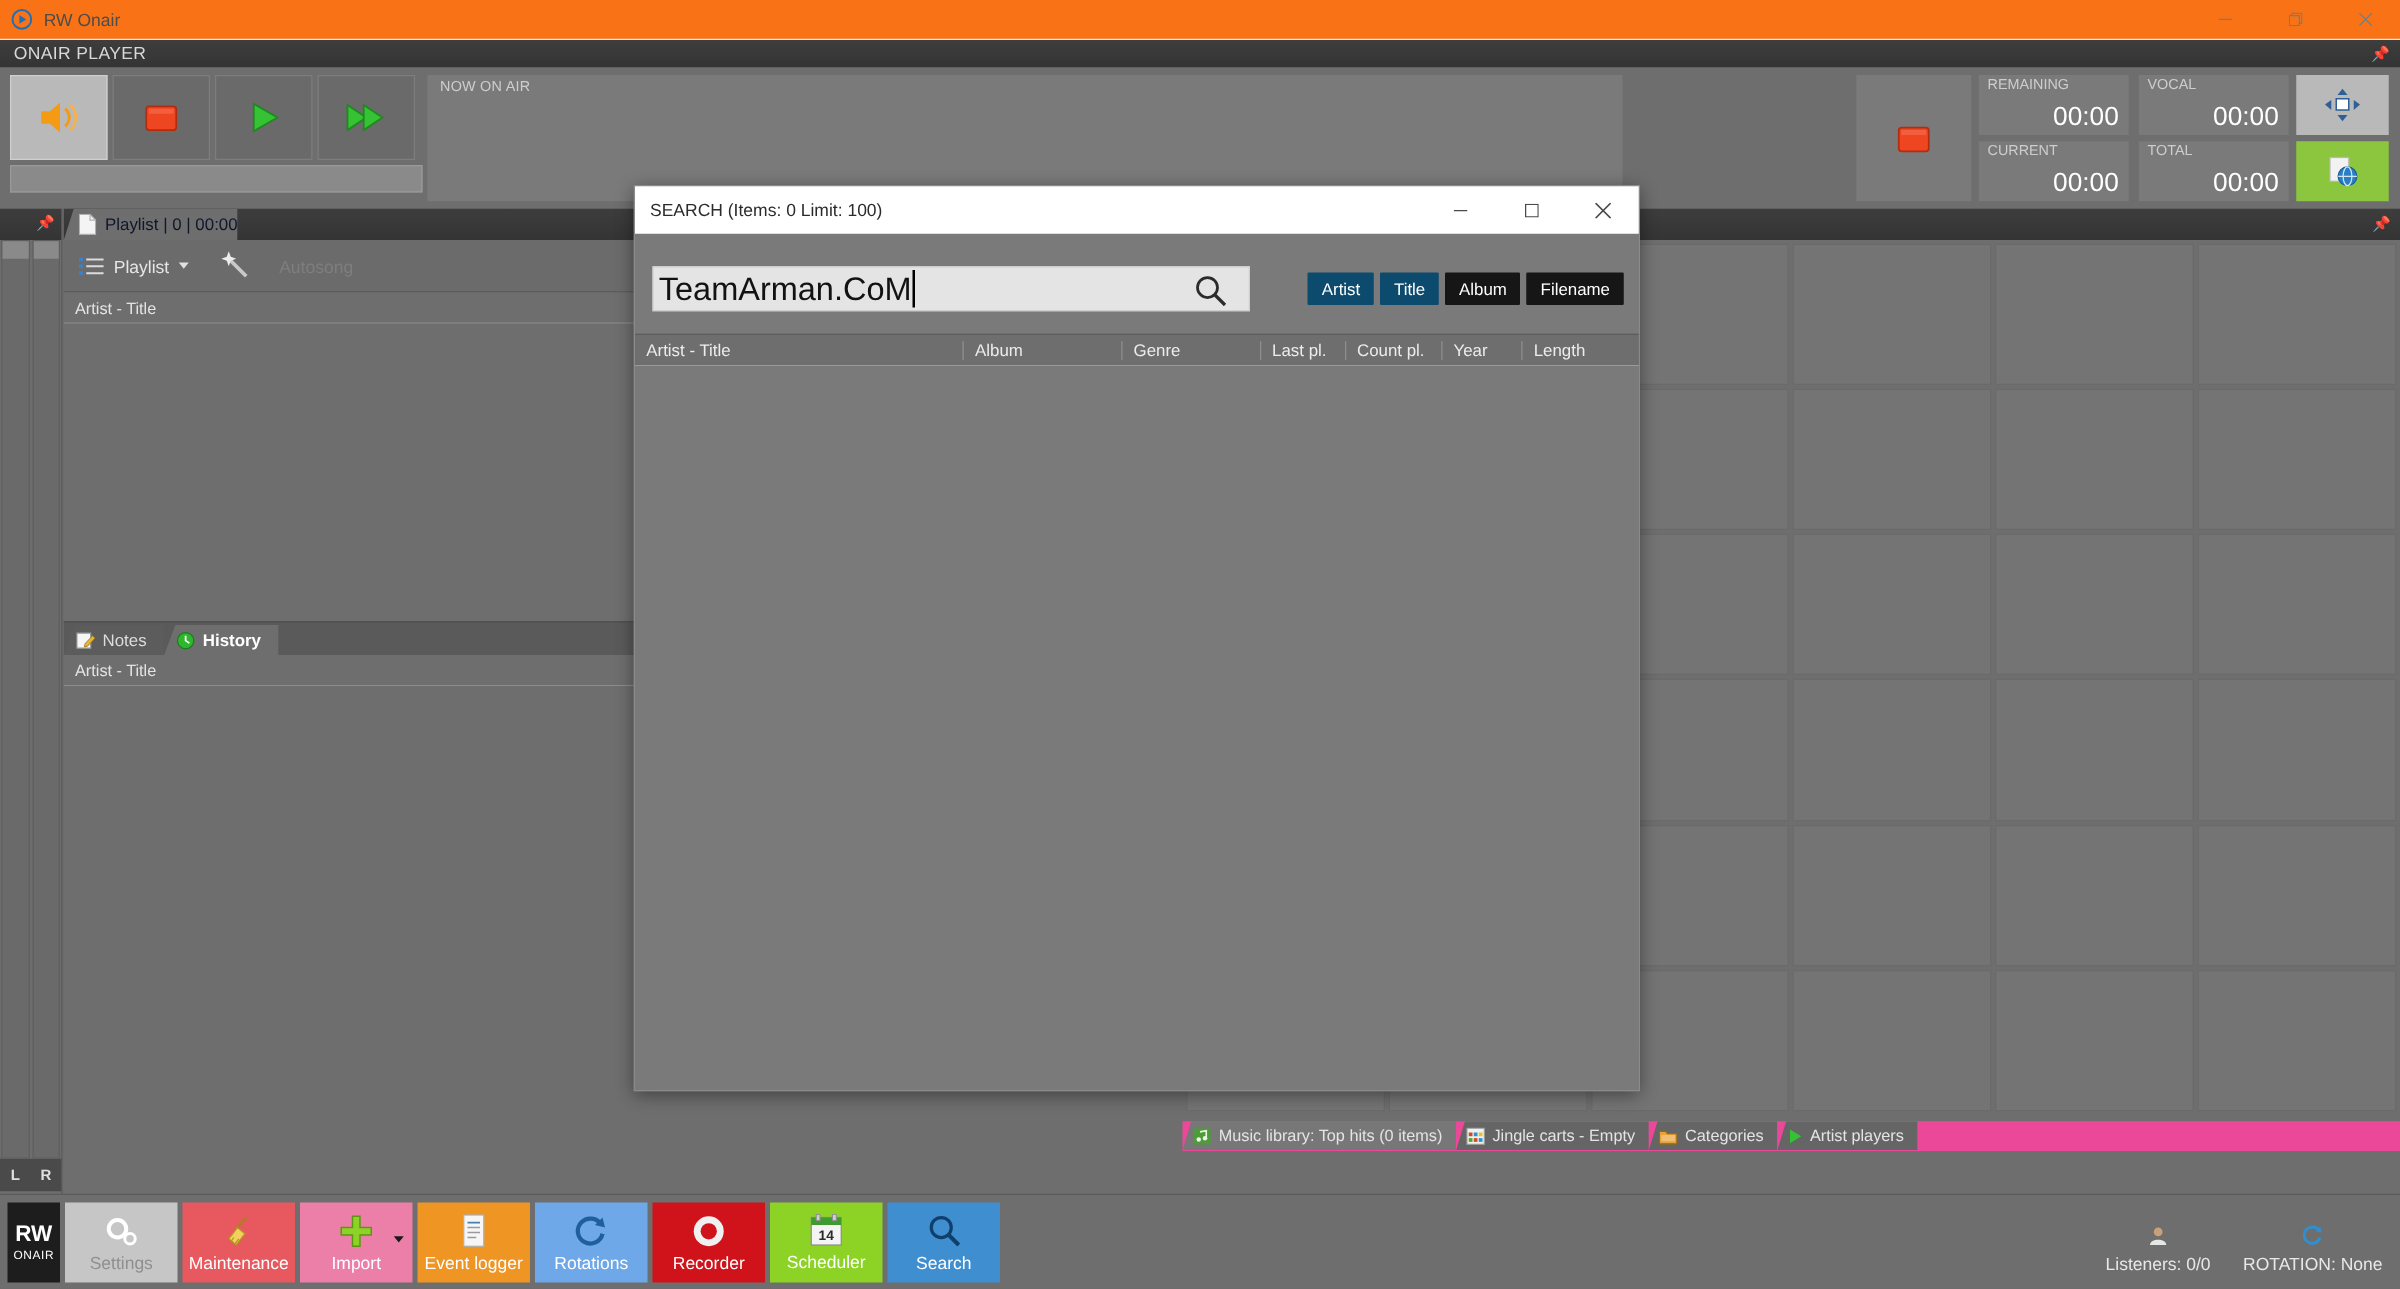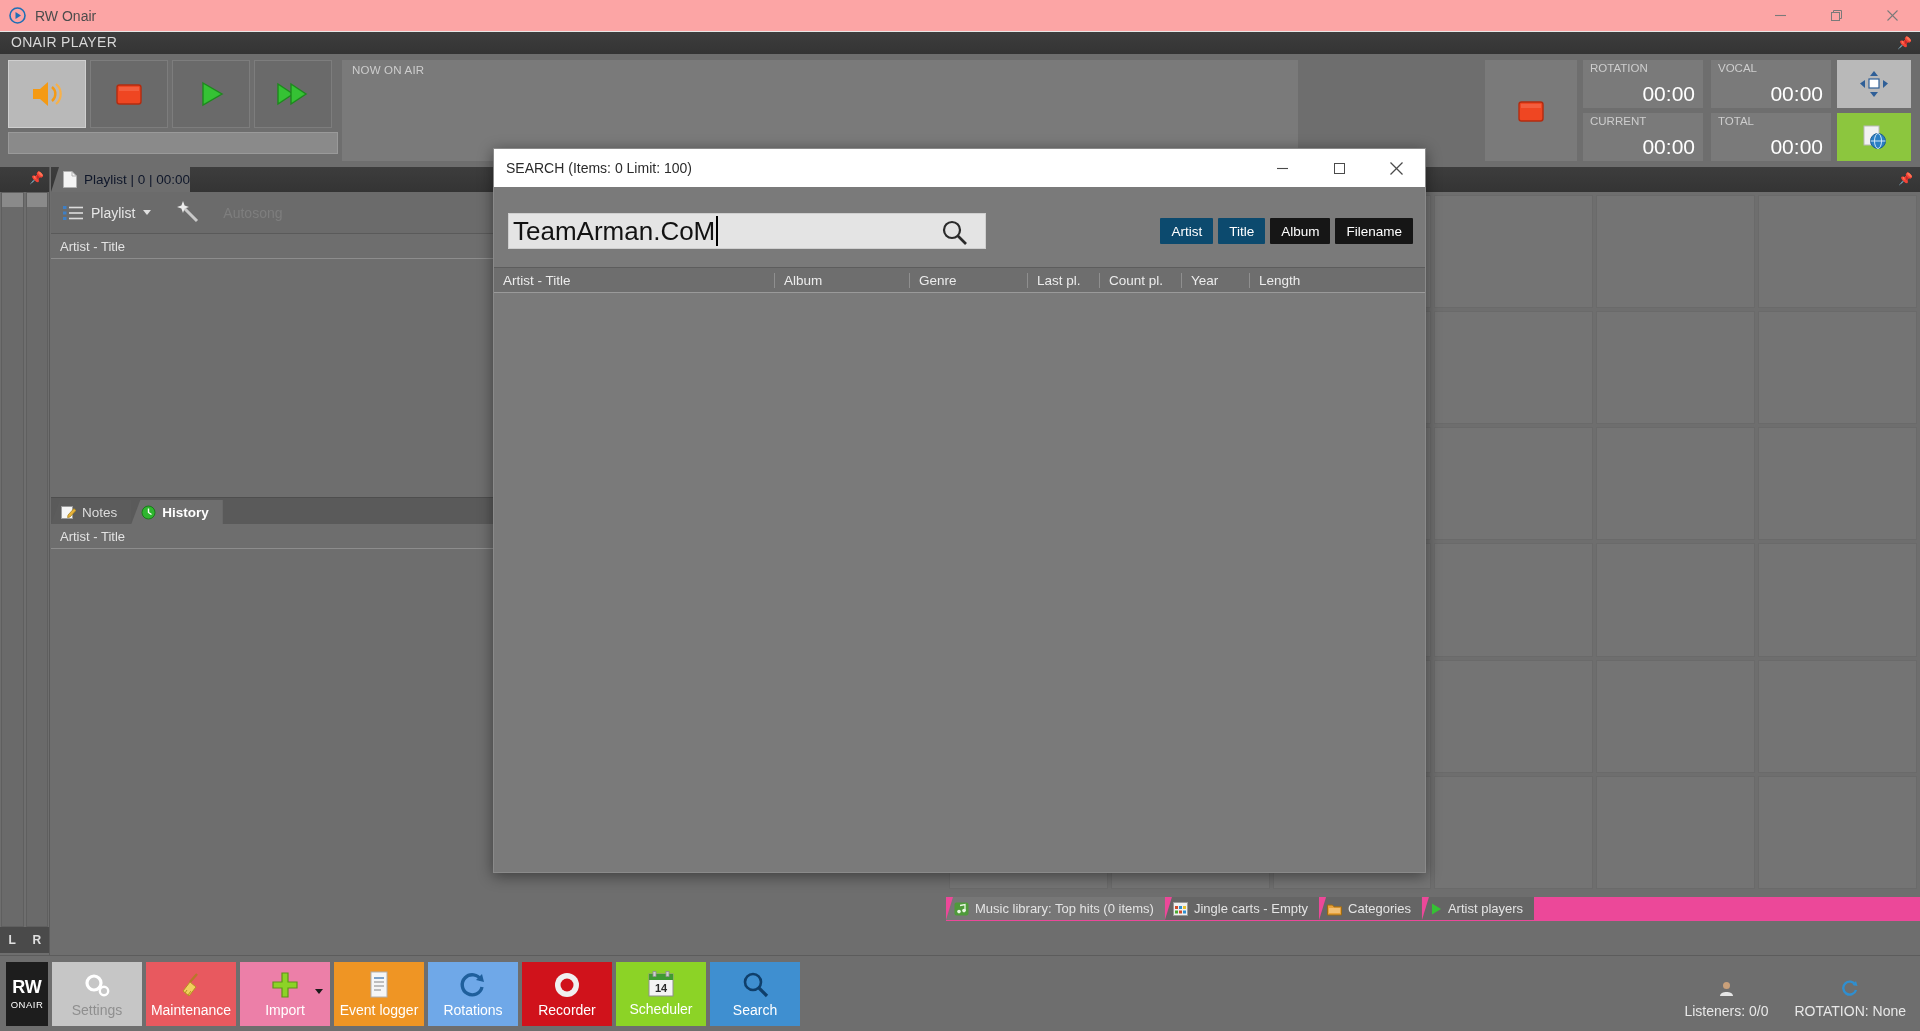--- a/index.html
+++ b/index.html
@@ -8,21 +8,21 @@
     font-family: "Liberation Sans", sans-serif;
     background: #6e6e6e;
     overflow: hidden;
     -webkit-font-smoothing: antialiased;
   }
   #app { position: relative; width: 1920px; height: 1031px; }
 
   
   .titlebar {
     position: absolute; top: 0; left: 0; width: 1920px; height: 32px;
-    background: #fca5a5; display: flex; align-items: center;
+    background: #f97316; display: flex; align-items: center;
     border-bottom: 1px solid #e6e6e6;
   }
   .tb-appicon { margin-left: 9px; width: 17px; height: 17px; }
   .tb-title { margin-left: 9px; font-size: 14px; color: #4c4c4c; }
   .tb-controls { margin-left: auto; display: flex; height: 32px; }
   .tb-btn {
     width: 56px; height: 32px; display: flex; align-items: center;
     justify-content: center; color: #7a7a7a;
   }
 
@@ -225,21 +225,21 @@
     border-right: 4px solid transparent; border-top: 5px solid #1a1a1a; }
 
   .status-right {
     position: absolute; right: 14px; top: 24px; display: flex; align-items: center; gap: 26px;
     font-size: 14px; color: #e8e8e8;
   }
   .status-right .it { display: flex; align-items: center; gap: 6px; flex-direction: column; }
 
   
   .dialog {
-    position: absolute; left: 493px; top: 148px; width: 933px; height: 725px;
+    position: absolute; left: 507px; top: 148px; width: 805px; height: 725px;
     background: #7a7a7a; box-shadow: 0 3px 14px rgba(0,0,0,.45);
     border: 1px solid #8a8a8a;
   }
   .dlg-title {
     height: 38px; background: #ffffff; display: flex; align-items: center;
   }
   .dlg-title .t { margin-left: 12px; font-size: 14px; color: #2b2b2b; }
   .dlg-title .ctl { margin-left: auto; display: flex; }
   .dlg-btn {
     width: 57px; height: 38px; display: flex; align-items: center;
@@ -350,21 +350,21 @@
 
     <div class="stopbox">
       <svg width="30" height="30" viewBox="0 0 30 30">
         <rect x="3" y="6" width="24" height="19" rx="2.5" fill="#ef4622" stroke="#b32c10" stroke-width="1.4"></rect>
         <rect x="5" y="8" width="20" height="4" fill="#f5684a" opacity=".7"></rect>
       </svg>
     </div>
 
     <div class="counters">
       <div class="ctr r0c0">
-        <div class="cap">ROTATION</div>
+        <div class="cap">REMAINING</div>
         <div class="val">00:00</div>
       </div>
       <div class="ctr r0c1">
         <div class="cap">VOCAL</div>
         <div class="val">00:00</div>
       </div>
       <div class="ctr r1c0">
         <div class="cap">CURRENT</div>
         <div class="val">00:00</div>
       </div>

